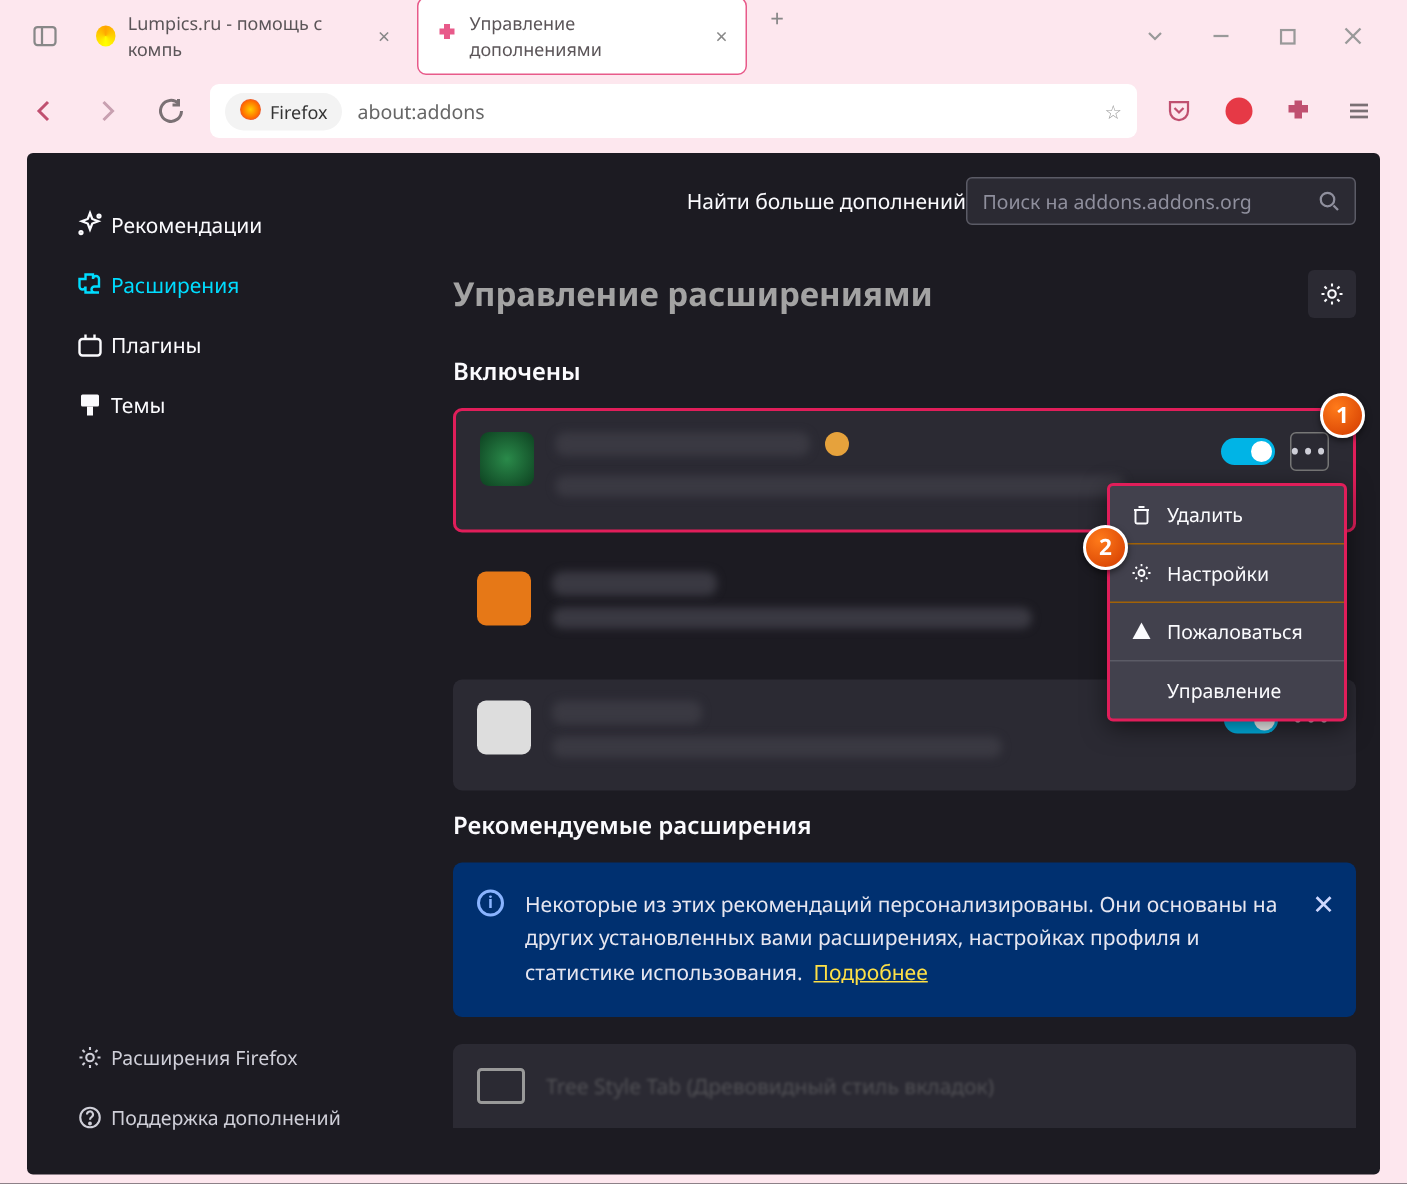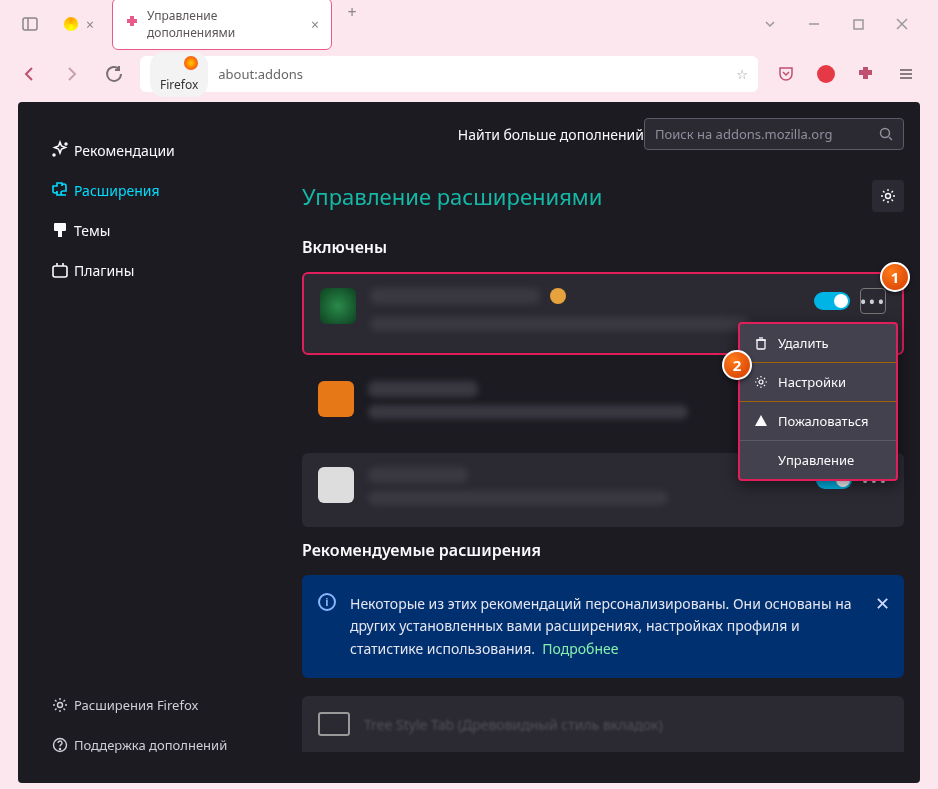--- a/index.html
+++ b/index.html
@@ -13,21 +13,21 @@
 .tab.active { background:#fff; border:1px solid #e85a8a; }
 .tab-close { color:#888; font-size:14px; cursor:pointer; }
 .newtab { width:28px; height:28px; display:flex; align-items:center; justify-content:center; color:#888; }
 .win-controls { display:flex; gap:28px; padding:0 20px; color:#999; align-items:center; }
 .win-btn { width:16px; height:16px; display:flex; align-items:center; justify-content:center; }
 
 
 .toolbar { height:52px; display:flex; align-items:center; padding:6px 14px; gap:10px; background:#fde7ee; }
 .nav-btn { width:32px; height:32px; display:flex; align-items:center; justify-content:center; color:#7a7074; border-radius:6px; }
 .urlbar { flex:1; height:36px; background:#fff; border-radius:6px; display:flex; align-items:center; padding:0 10px; gap:10px; font-size:13px; color:#333; }
-.ff-badge { display:flex; align-items:flex-end; gap:6px; background:#f3f3f3; padding:4px 10px; border-radius:14px; font-size:12px;flex-direction:column; }
+.ff-badge { display:flex; align-items:flex-start; gap:6px; background:#f3f3f3; padding:4px 10px; border-radius:14px; font-size:12px; }
 .tool-icons { display:flex; gap:20px; align-items:center; color:#7a7074; padding:0 8px; }
 .tool-icon { width:20px; height:20px; display:flex; align-items:center; justify-content:center; }
 .badge-red { width:18px; height:18px; border-radius:50%; background:#e63946; }
 
 
 .content { position:absolute; left:18px; right:18px; top:102px; bottom:6px; background:#1c1b22; border-radius:4px; display:flex; overflow:hidden; }
 
 
 .sidebar { width:260px; padding:28px 4px 18px 20px; display:flex; flex-direction:column; color:#fbfbfe; }
 .side-item { display:flex; align-items:center; gap:4px; padding:10px 12px; border-radius:4px; font-size:14px; cursor:pointer; }
@@ -36,21 +36,21 @@
 .side-bottom { margin-top:auto; }
 .side-bottom .side-item { font-size:13px; color:#cfcfd8; }
 
 
 .main { flex:1; padding:0 16px 0 24px; position:relative; overflow:hidden; }
 .search-row { display:flex; align-items:center; padding:16px 0; justify-content:flex-end; }
 .search-label { color:#fbfbfe; font-size:14px; }
 .search-box { width:260px; height:32px; background:#2b2a33; border:1px solid #5b5b66; border-radius:4px; display:flex; align-items:center; padding:0 10px; color:#8f8f9d; font-size:13px; }
 .search-box span { flex:1; }
 .header-row { display:flex; align-items:center; justify-content:space-between; margin:14px 0 24px 0; }
-.h1 { color:#14b8a6; font-size:22px; font-weight:400; }
+.h1 { color:#a3a3a3; font-size:22px; font-weight:700; }
 .gear-box { width:32px; height:32px; background:#2b2a33; border-radius:4px; display:flex; align-items:center; justify-content:center; color:#fbfbfe; }
 .h2 { color:#fbfbfe; font-size:16px; font-weight:600; margin:10px 0 14px 0; }
 
 .ext-card { background:#2b2a33; border-radius:6px; padding:14px 16px; margin-bottom:12px; display:flex; gap:14px; align-items:flex-start; position:relative; }
 .ext-card.first { border:2px solid #e01e5a; }
 .ext-icon { width:36px; height:36px; border-radius:6px; background:#555; flex-shrink:0; }
 .ext-icon.green { background:radial-gradient(circle,#2a8a4a,#0d4020); }
 .ext-icon.orange { background:#e67817; }
 .ext-icon.white { background:#ddd; }
 .ext-body { flex:1; }
@@ -67,38 +67,39 @@
 .ctx-item { padding:10px 14px; color:#fbfbfe; font-size:13px; display:flex; align-items:center; gap:10px; cursor:pointer; }
 .ctx-item:first-child { border-bottom:1px solid #a16207; }
 .ctx-noborder { border:none !important; }
 .ctx-sep { height:1px; background:#5b5b66; }
 
 .callout { position:absolute; width:30px; height:30px; border-radius:50%; display:flex; align-items:center; justify-content:center; font-weight:700; color:#fff; font-size:15px; z-index:30; border:2px solid #fff; background:radial-gradient(circle at 35% 30%,#ff7b1a,#d23a00); box-shadow:0 2px 4px rgba(0,0,0,.5); }
 
 .info-box { background:#003070; border-radius:6px; padding:18px 44px 18px 48px; color:#e6e6f0; font-size:14px; line-height:1.6; position:relative; margin-top:10px; }
 .info-box .i-icon { position:absolute; left:16px; top:18px; width:18px; height:18px; border-radius:50%; border:2px solid #8ab4ff; color:#8ab4ff; display:flex; align-items:center; justify-content:center; font-size:11px; font-weight:700; }
 .info-box .close-x { position:absolute; right:14px; top:14px; color:#cfd8ff; font-size:18px; }
-.info-link { color:#86efac; }
+.info-link { color:#fde047; text-decoration:underline; }
 
 .dim-card { background:#2b2a33; border-radius:6px 6px 0 0; margin-top:18px; padding:16px; display:flex; gap:14px; align-items:center; color:#777; font-size:14px; }
 .dim-ico { width:32px; height:24px; border:2px solid #999; border-radius:3px; }
 </style>
 </head>
 <body>
 
 <div class="titlebar">
   <div class="titlebar-left">
     <svg width="18" height="18" viewBox="0 0 18 18" fill="none" stroke="#888" stroke-width="1.5">
         <rect x="2" y="3" width="14" height="12" rx="2"></rect>
         <line x1="7" y1="3" x2="7" y2="15"></line>
       </svg>
   </div>
   <div class="tabs">
     <div class="tab">
       <span style="width:14px;height:14px;border-radius:50%;background:conic-gradient(orange,yellow,orange);"></span>
+      <span>Lumpics.ru - помощь с компь</span>
       <span class="tab-close">×</span>
     </div>
     <div class="tab active">
       <span>
         <svg width="14" height="14" viewBox="0 0 14 14" fill="#e85a8a">
             <path d="M5 1h4v3h3v4h-3v3H5V8H2V4h3z"></path>
           </svg>
       </span>
       <span>Управление дополнениями</span>
       <span class="tab-close">×</span>
@@ -197,36 +198,36 @@
     <div class="side-item active">
       <span class="side-icon">
           <svg width="20" height="20" fill="none" stroke="#00ddff" stroke-width="1.6">
             <path d="M7 3h5v3a2 2 0 0 1 4 0v0h0v5h-3a2 2 0 0 0 0 4h3v0H7v-4a2 2 0 0 1-4 0v0V6h4z"></path>
           </svg>
         </span>
       <span>Расширения</span>
     </div>
     <div class="side-item">
       <span class="side-icon">
-          <svg width="20" height="20" fill="#fbfbfe">
-            <rect x="4" y="3" width="12" height="8" rx="1"></rect>
-            <rect x="8" y="11" width="4" height="6"></rect>
-          </svg>
-        </span>
-      <span>Темы</span>
-    </div>
-    <div class="side-item">
-      <span class="side-icon">
           <svg width="20" height="20" fill="none" stroke="#fbfbfe" stroke-width="1.6">
             <rect x="3" y="6" width="14" height="11" rx="2"></rect>
             <line x1="7" y1="3" x2="7" y2="6"></line>
             <line x1="13" y1="3" x2="13" y2="6"></line>
           </svg>
         </span>
       <span>Плагины</span>
+    </div>
+    <div class="side-item">
+      <span class="side-icon">
+          <svg width="20" height="20" fill="#fbfbfe">
+            <rect x="4" y="3" width="12" height="8" rx="1"></rect>
+            <rect x="8" y="11" width="4" height="6"></rect>
+          </svg>
+        </span>
+      <span>Темы</span>
     </div>
     <div class="side-bottom">
       <div class="side-item">
         <span class="side-icon">
             <svg width="16" height="16" fill="none" stroke="#cfcfd8" stroke-width="1.4">
               <circle cx="8" cy="8" r="2.5"></circle>
               <path d="M8 1v2M8 13v2M1 8h2M13 8h2M3 3l1.5 1.5M11.5 11.5L13 13M13 3l-1.5 1.5M4.5 11.5L3 13"></path>
             </svg>
           </span>
         <span>Расширения Firefox</span>
@@ -241,21 +242,21 @@
           </span>
         <span>Поддержка дополнений</span>
       </div>
     </div>
   </div>
 
   <div class="main">
     <div class="search-row">
       <span class="search-label">Найти больше дополнений</span>
       <div class="search-box">
-        <span>Поиск на addons.mozilla.org</span>
+        <span>Поиск на addons.addons.org</span>
         <svg width="14" height="14" fill="none" stroke="#8f8f9d" stroke-width="1.5">
             <circle cx="6" cy="6" r="4.5"></circle>
             <line x1="10" y1="10" x2="13" y2="13"></line>
           </svg>
       </div>
     </div>
 
     <div class="header-row">
       <div class="h1">Управление расширениями</div>
       <div class="gear-box">

